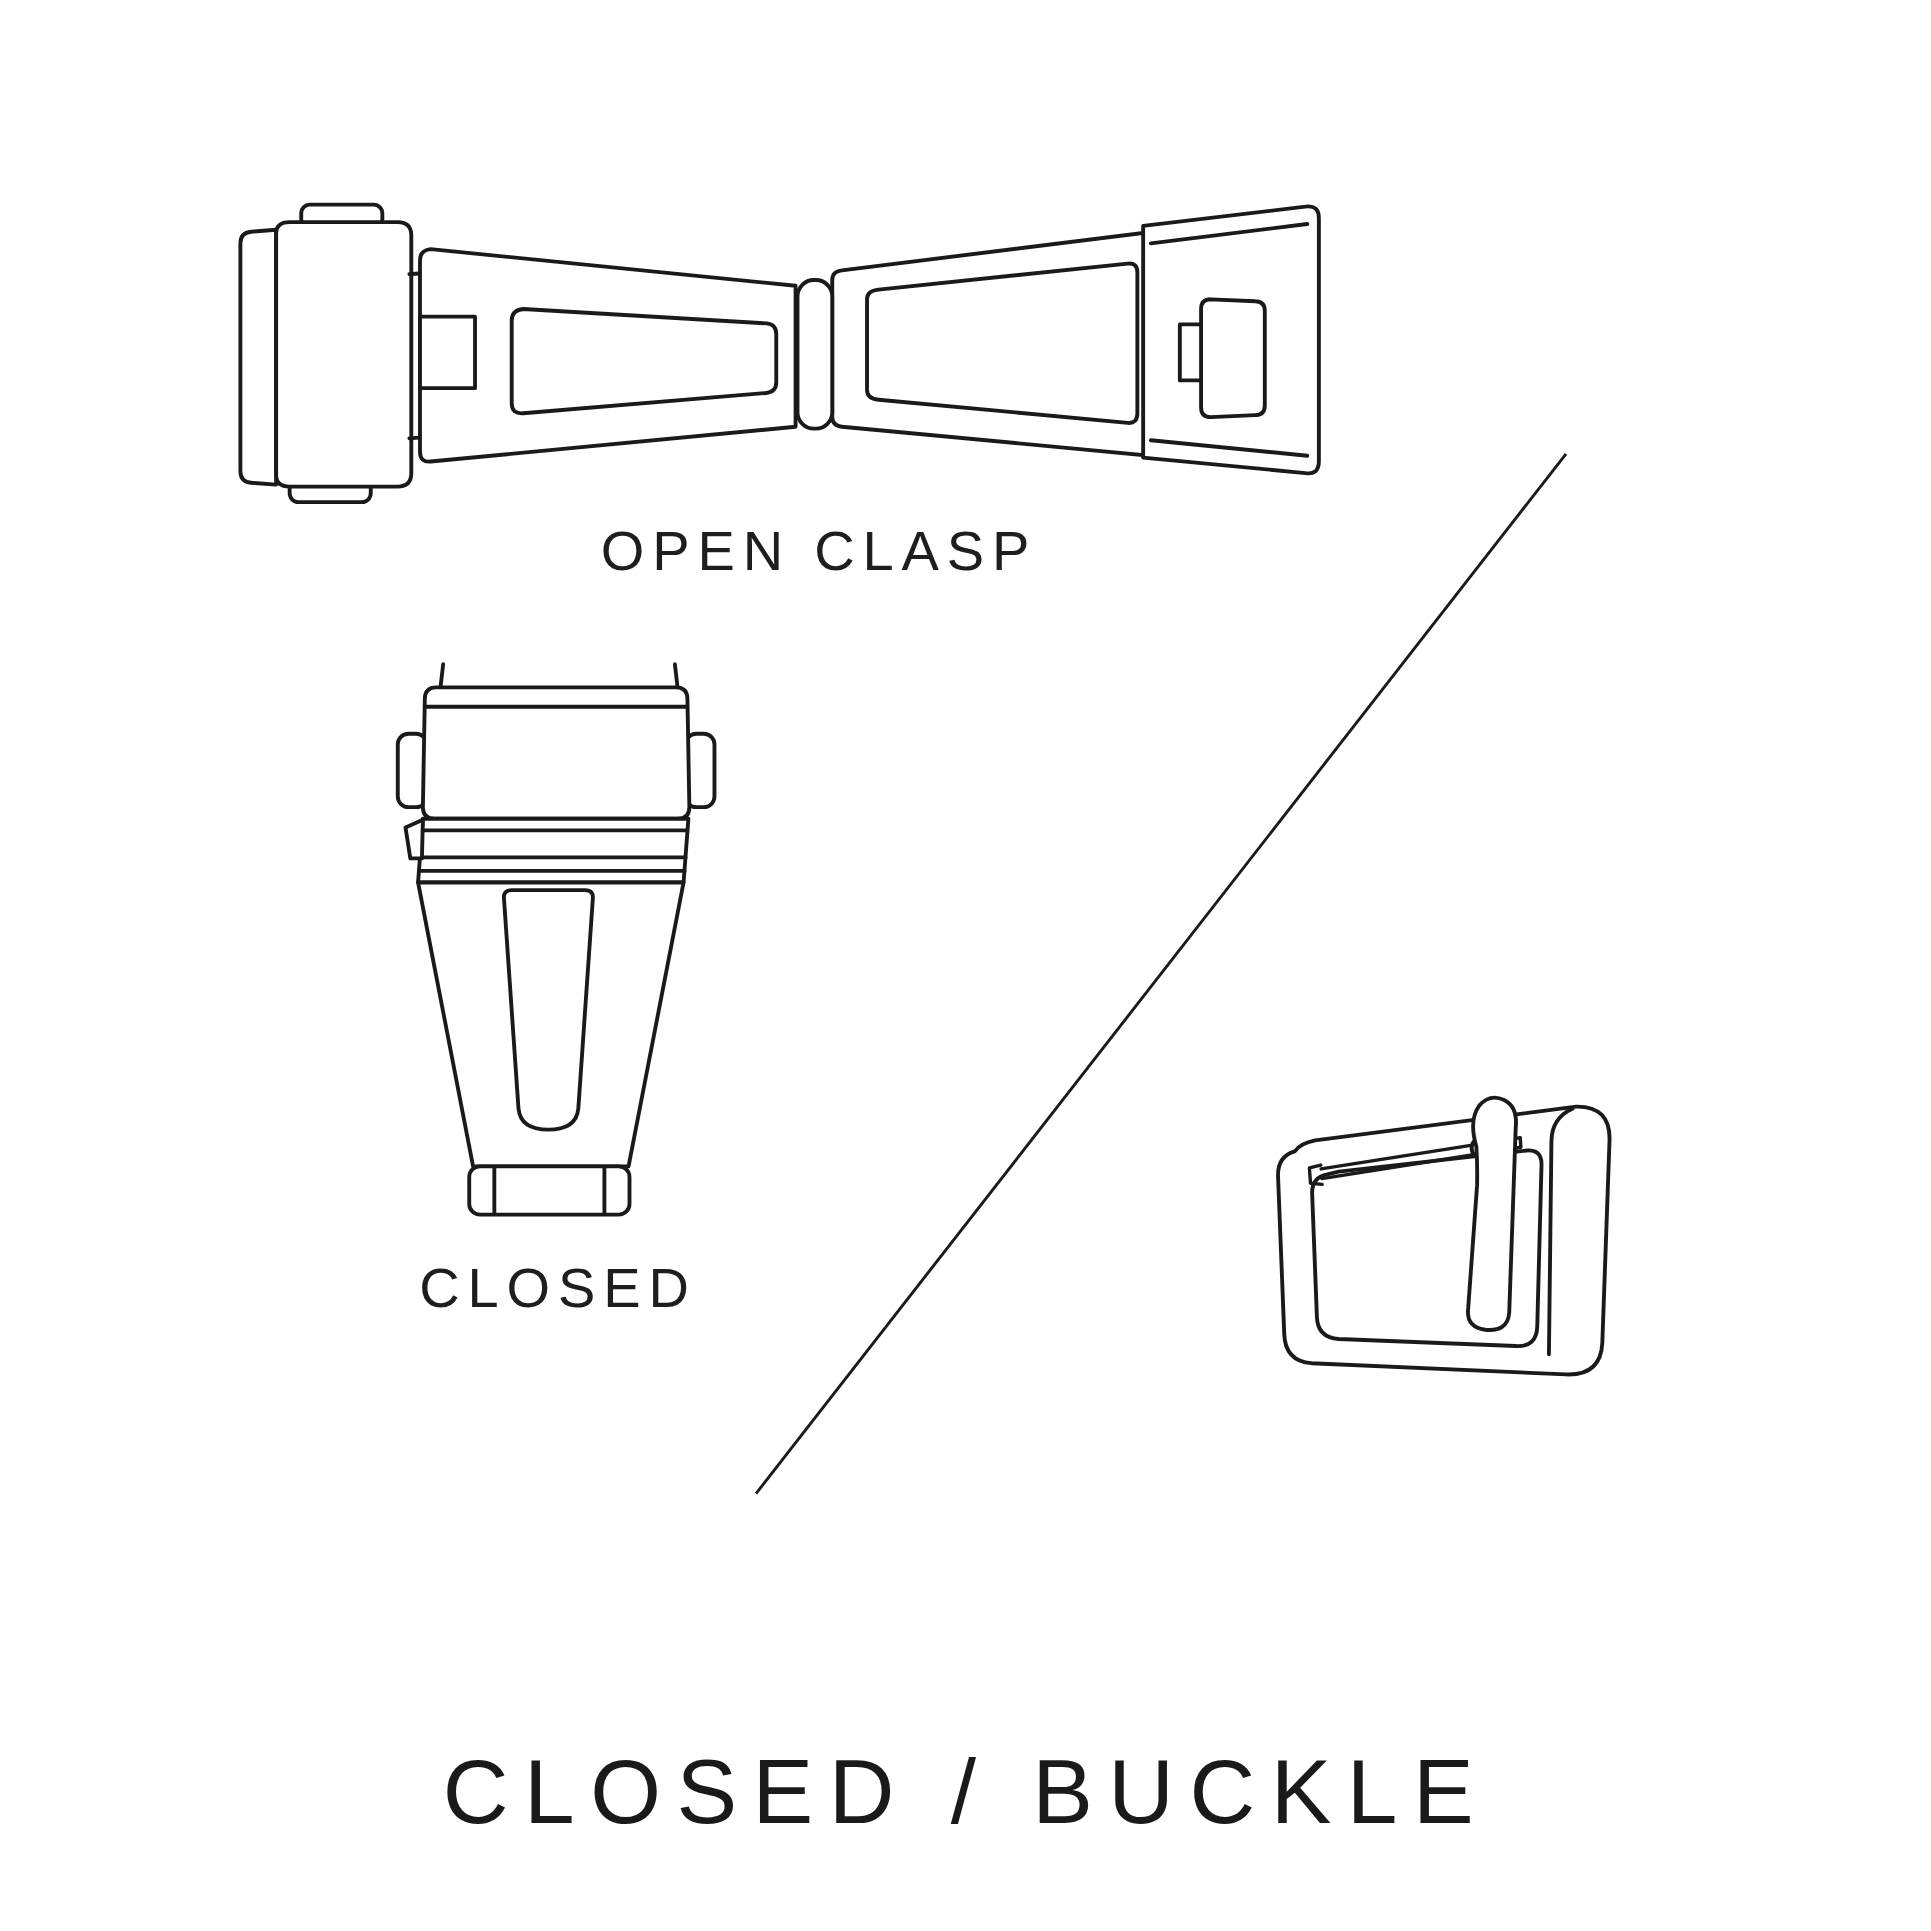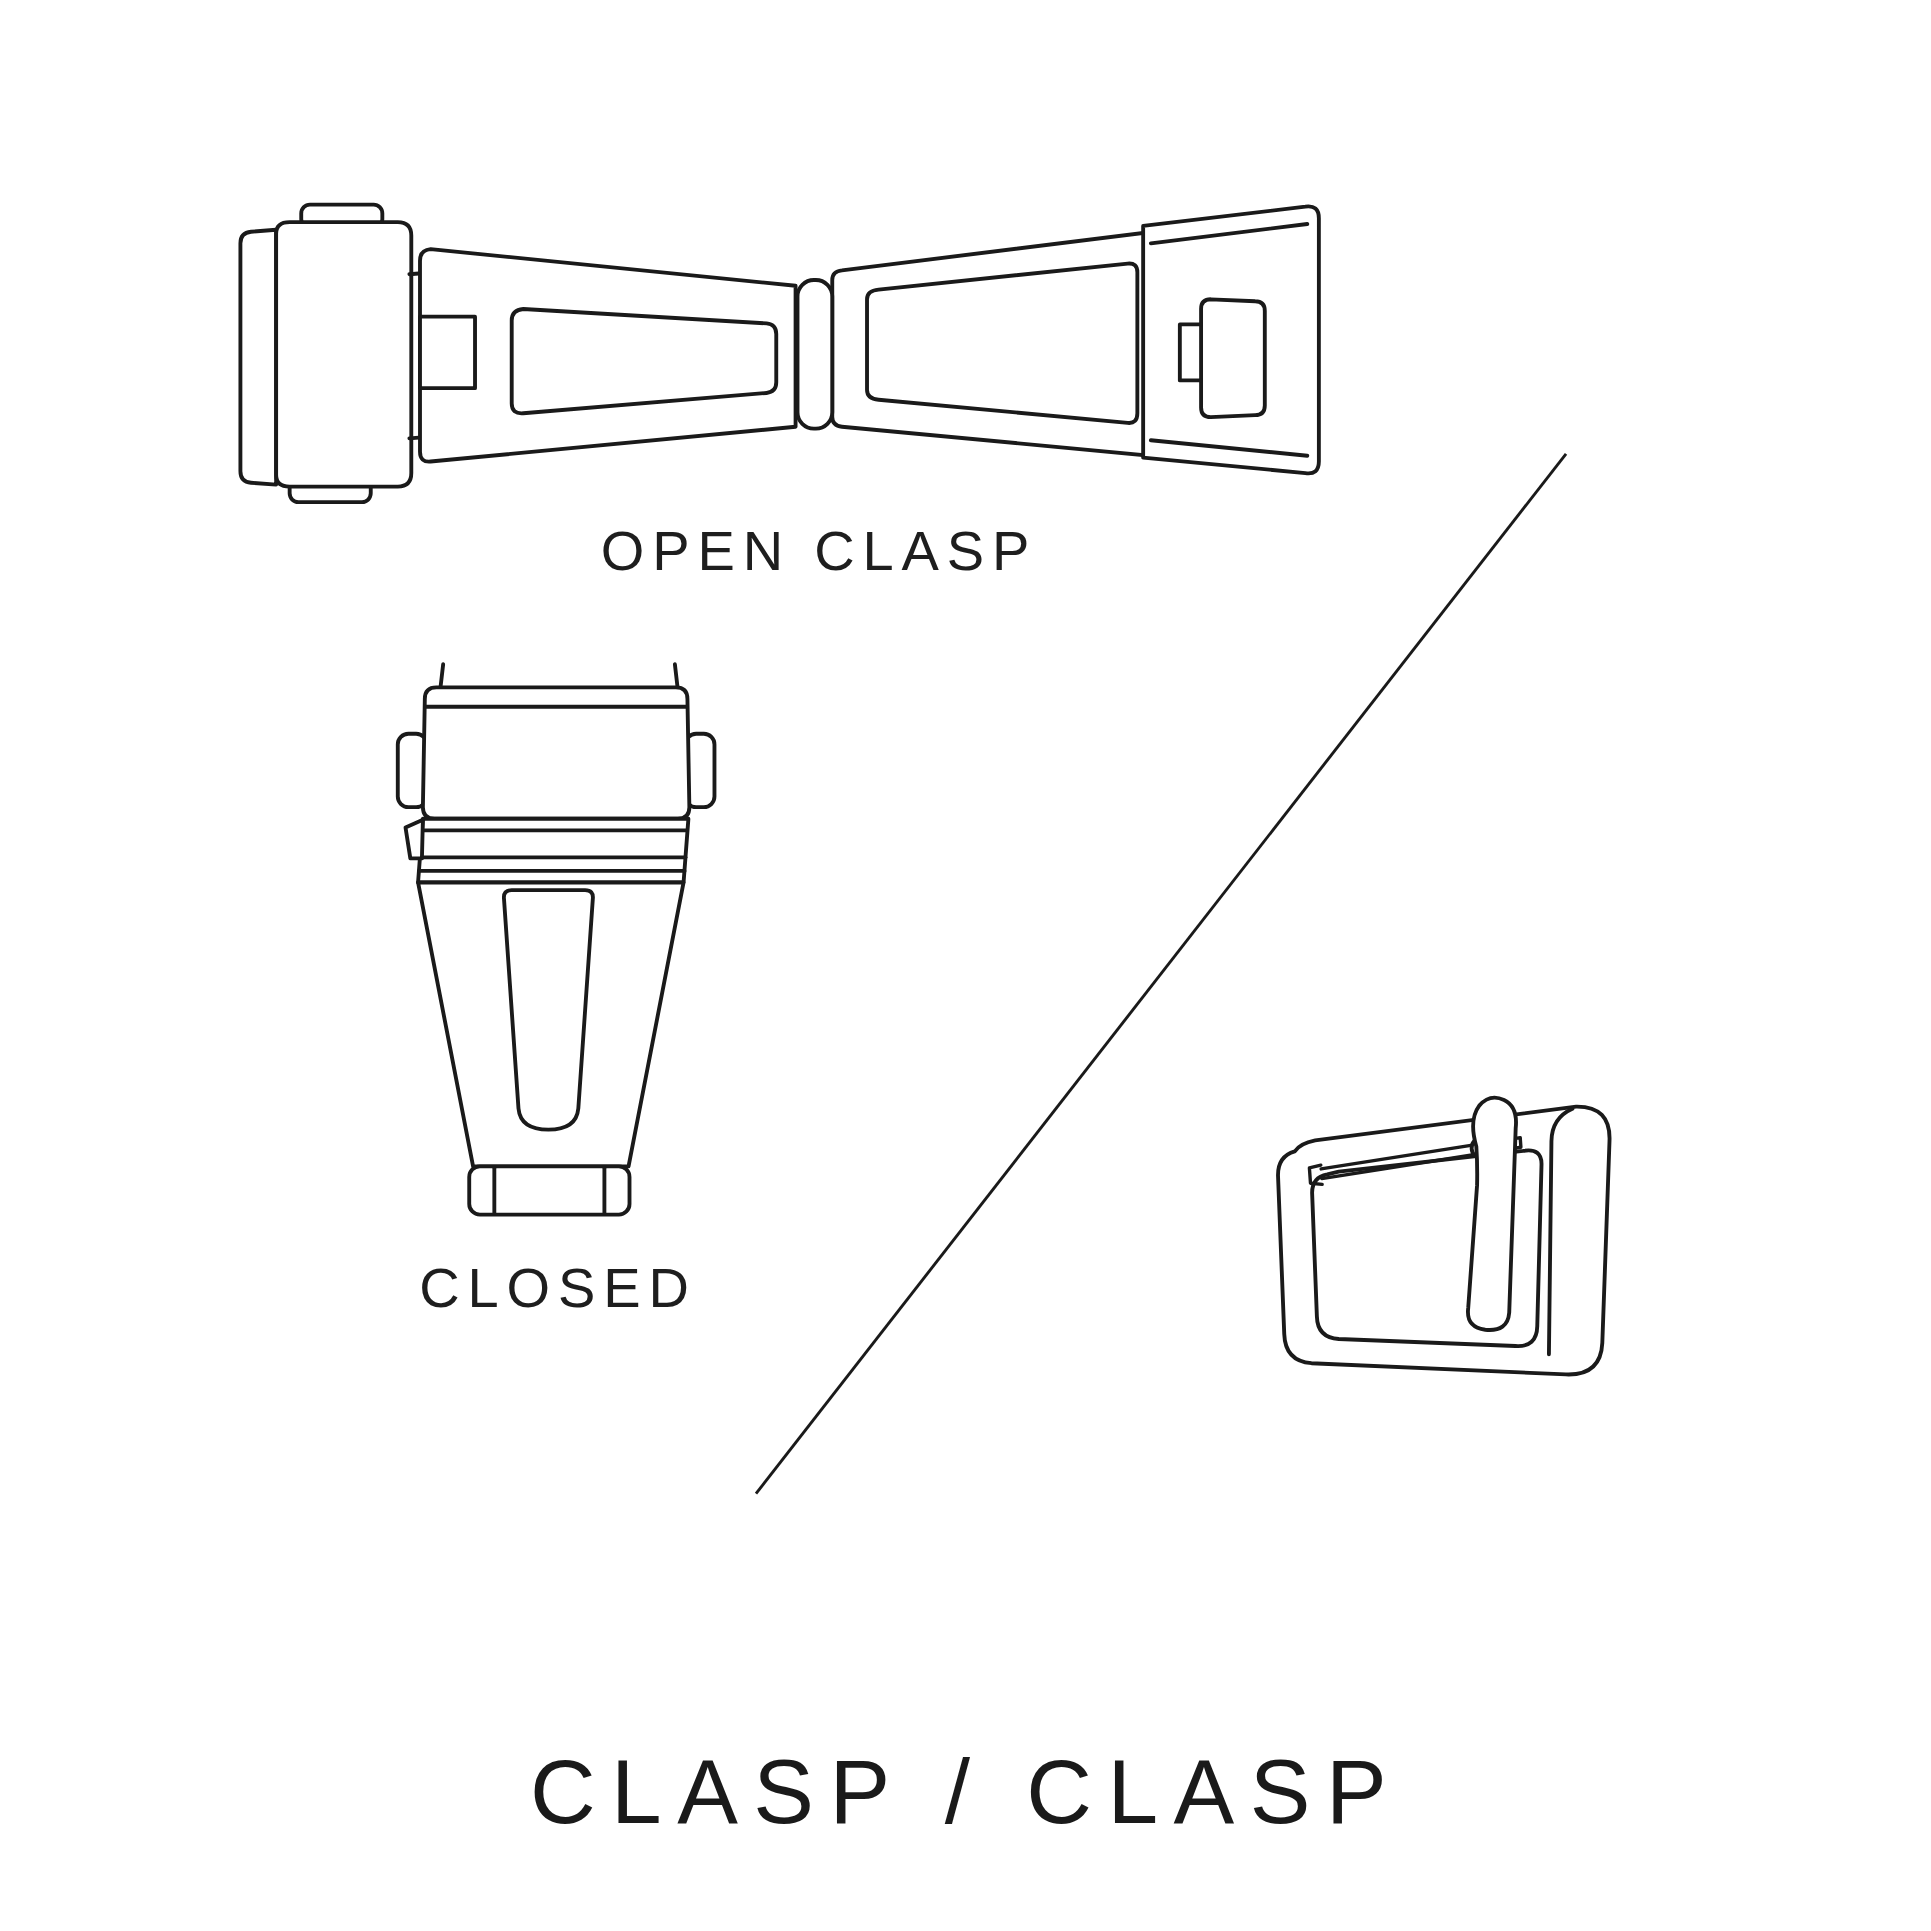--- a/index.html
+++ b/index.html
@@ -123,15 +123,15 @@
       <circle cx="246" cy="64" r="11"></circle>
 
       <path d="M 240,62 Q 234,34 246,20 Q 258,8 272,16 Q 286,24 282,46 L 262,236 Q 259,256 236,252 Q 216,248 220,228 L 238,102 Q 240,80 240,62 Z"></path>
     </g>
   </svg>
 
   <div class="caption open-clasp">OPEN CLASP</div>
 
   <div class="caption closed">CLOSED</div>
 
-  <div class="main-title">CLASP / CLASP</div>
+  <div class="main-title">CLOSED / BUCKLE</div>
 </div>
 
 
 </body></html>

